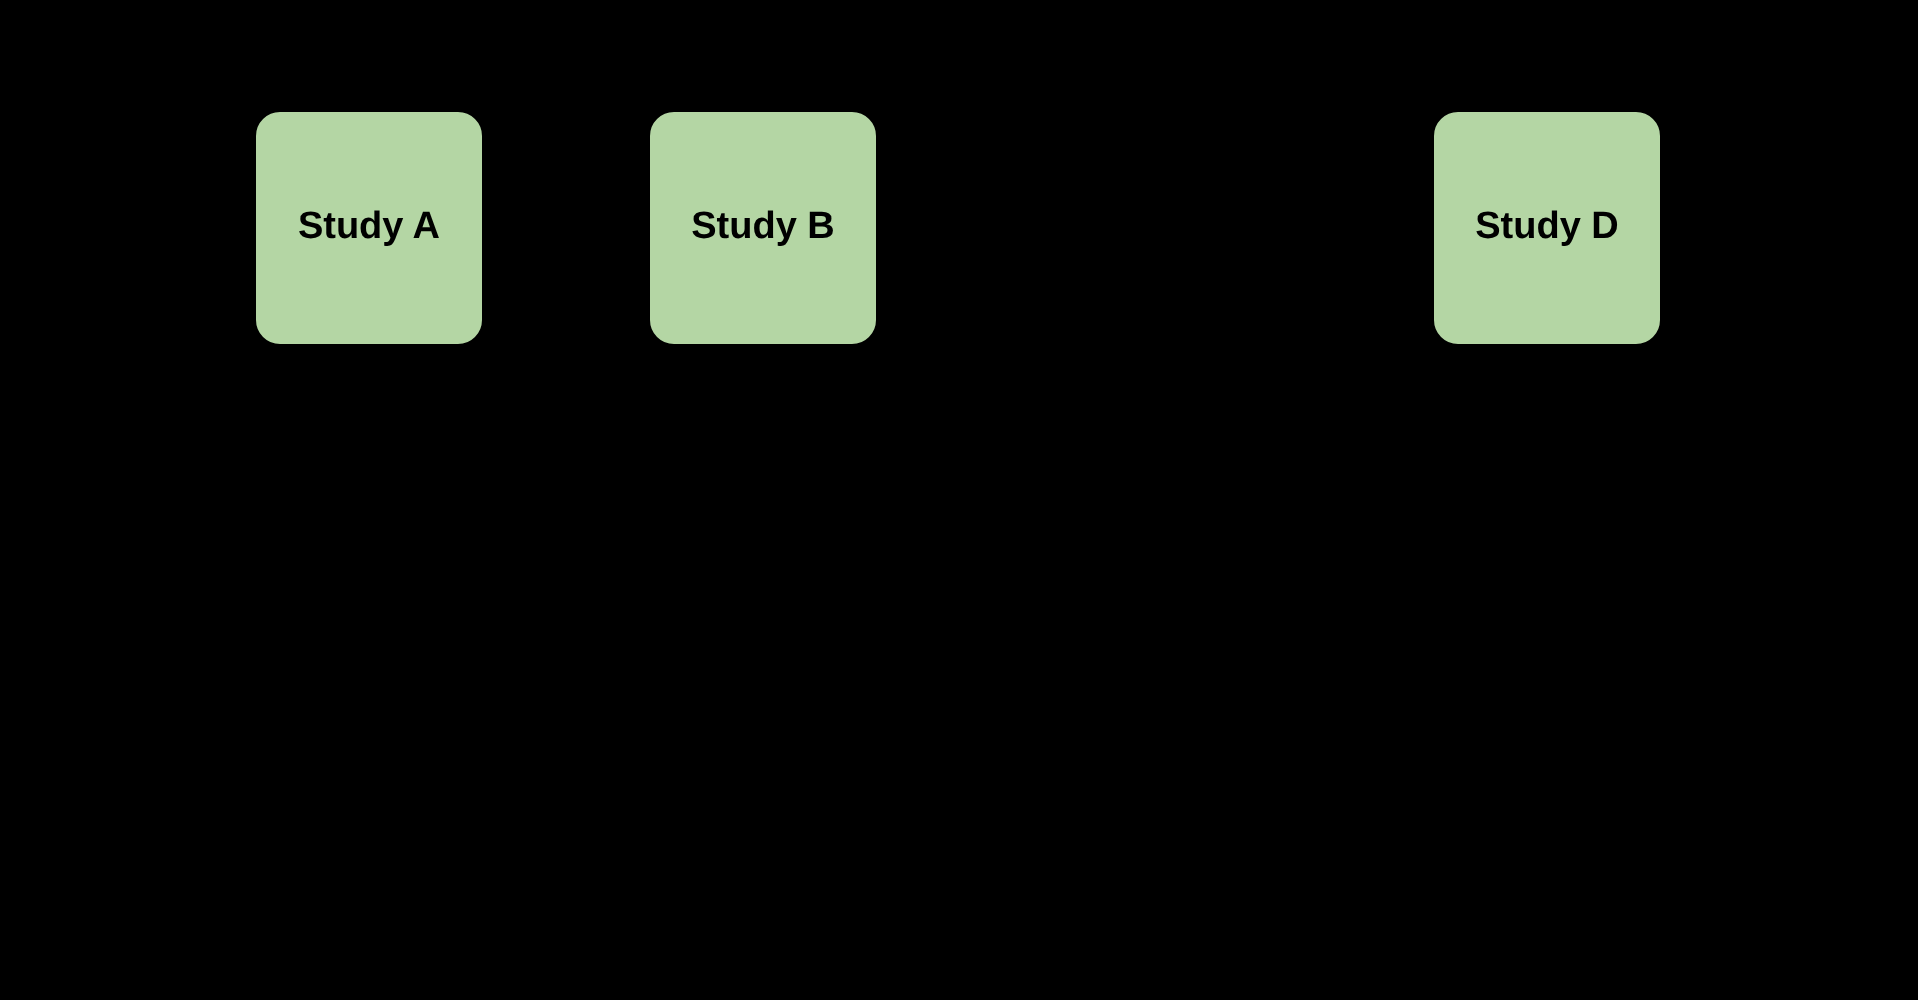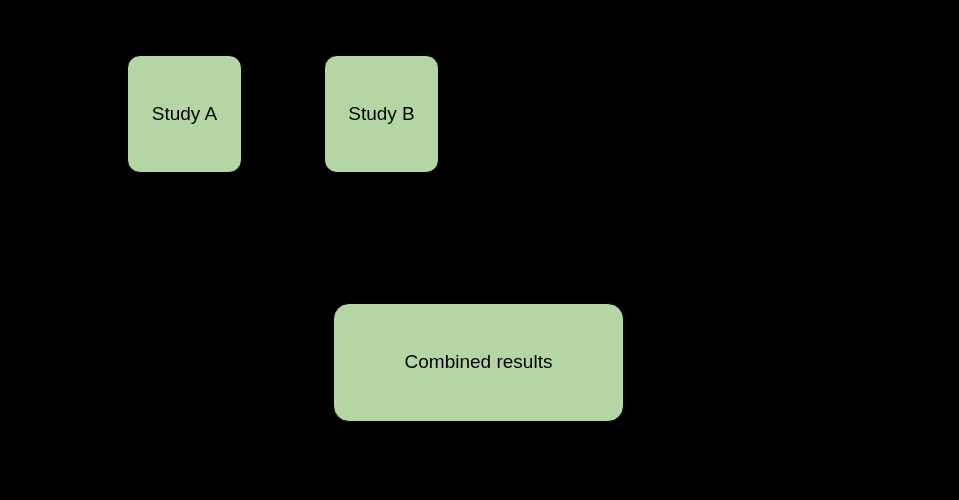--- a/index.html
+++ b/index.html
@@ -23,20 +23,21 @@
     box-sizing: border-box;
     background: var(--node-fill, #b4d6a4);
     border: 1px solid var(--node-border, #000000);
     color: var(--node-text, #000000);
     display: flex;
     align-items: center;
     justify-content: center;
     text-align: center;
     font-size: 19px;
     line-height: 1.2;
+    font-weight: bold;
   }
   .node.study {
     width: 115px;
     height: 118px;
     top: 55px;
     border-radius: 13px;
   }
   .node.combined {
     left: 333px;
     top: 303px;
@@ -56,18 +57,18 @@
 
   <div class="node study study-a">
     <span>Study A</span>
   </div>
 
   <div class="node study study-b">
     <span>Study B</span>
   </div>
 
 
+  <div class="node study study-d">
+    <span>Study D</span>
+  </div>
 
-  <div class="node combined">
-    <span>Combined results</span>
-  </div>
 
 </div>
 
 </body></html>

